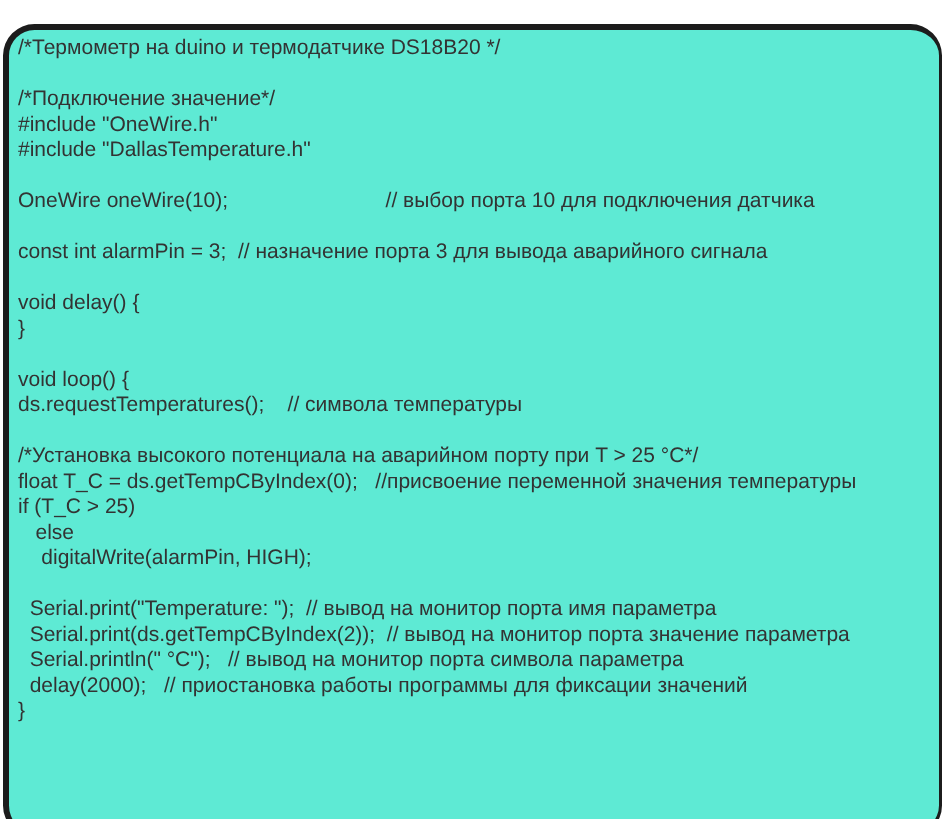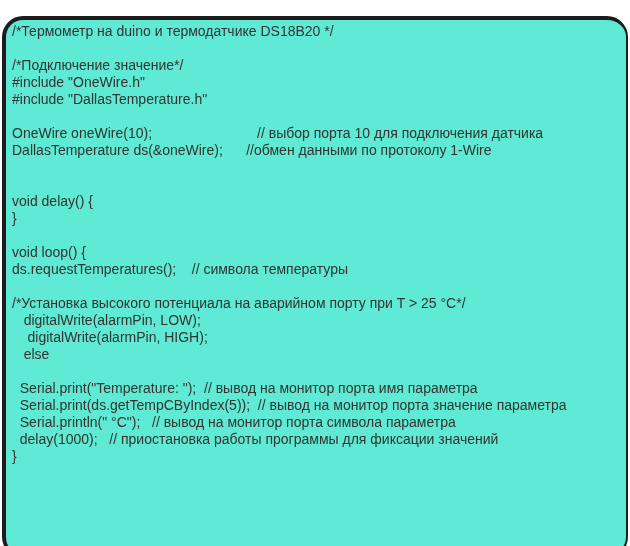--- a/index.html
+++ b/index.html
@@ -45,32 +45,33 @@
 <body>
 
 <div class="code-frame">
   <div class="code-line">/*Термометр на duino и термодатчике DS18B20 */</div>
   <div class="code-line"></div>
   <div class="code-line">/*Подключение значение*/</div>
   <div class="code-line">#include "OneWire.h"</div>
   <div class="code-line">#include "DallasTemperature.h"</div>
   <div class="code-line"></div>
   <div class="code-line">OneWire oneWire(10);                           // выбор порта 10 для подключения датчика</div>
-  <div class="code-line">DallasTemperature ds(&amp;oneWire);      //обмен данными по протоколу 1-Wire</div>
   <div class="code-line"></div>
+  <div class="code-line">const int alarmPin = 3;  // назначение порта 3 для вывода аварийного сигнала</div>
   <div class="code-line"></div>
   <div class="code-line">void delay() {</div>
   <div class="code-line">}</div>
   <div class="code-line"></div>
   <div class="code-line">void loop() {</div>
   <div class="code-line">ds.requestTemperatures();    // символа температуры</div>
   <div class="code-line"></div>
   <div class="code-line">/*Установка высокого потенциала на аварийном порту при T &gt; 25 °C*/</div>
-  <div class="code-line">   digitalWrite(alarmPin, LOW);</div>
+  <div class="code-line">float T_C = ds.getTempCByIndex(0);   //присвоение переменной значения температуры</div>
+  <div class="code-line">if (T_C &gt; 25)</div>
+  <div class="code-line">   else</div>
   <div class="code-line">    digitalWrite(alarmPin, HIGH);</div>
-  <div class="code-line">   else</div>
   <div class="code-line"></div>
   <div class="code-line">  Serial.print("Temperature: ");  // вывод на монитор порта имя параметра</div>
-  <div class="code-line">  Serial.print(ds.getTempCByIndex(5));  // вывод на монитор порта значение параметра</div>
+  <div class="code-line">  Serial.print(ds.getTempCByIndex(2));  // вывод на монитор порта значение параметра</div>
   <div class="code-line">  Serial.println(" °C");   // вывод на монитор порта символа параметра</div>
-  <div class="code-line">  delay(1000);   // приостановка работы программы для фиксации значений</div>
+  <div class="code-line">  delay(2000);   // приостановка работы программы для фиксации значений</div>
   <div class="code-line">}</div>
 </div>
 
 </body></html>

